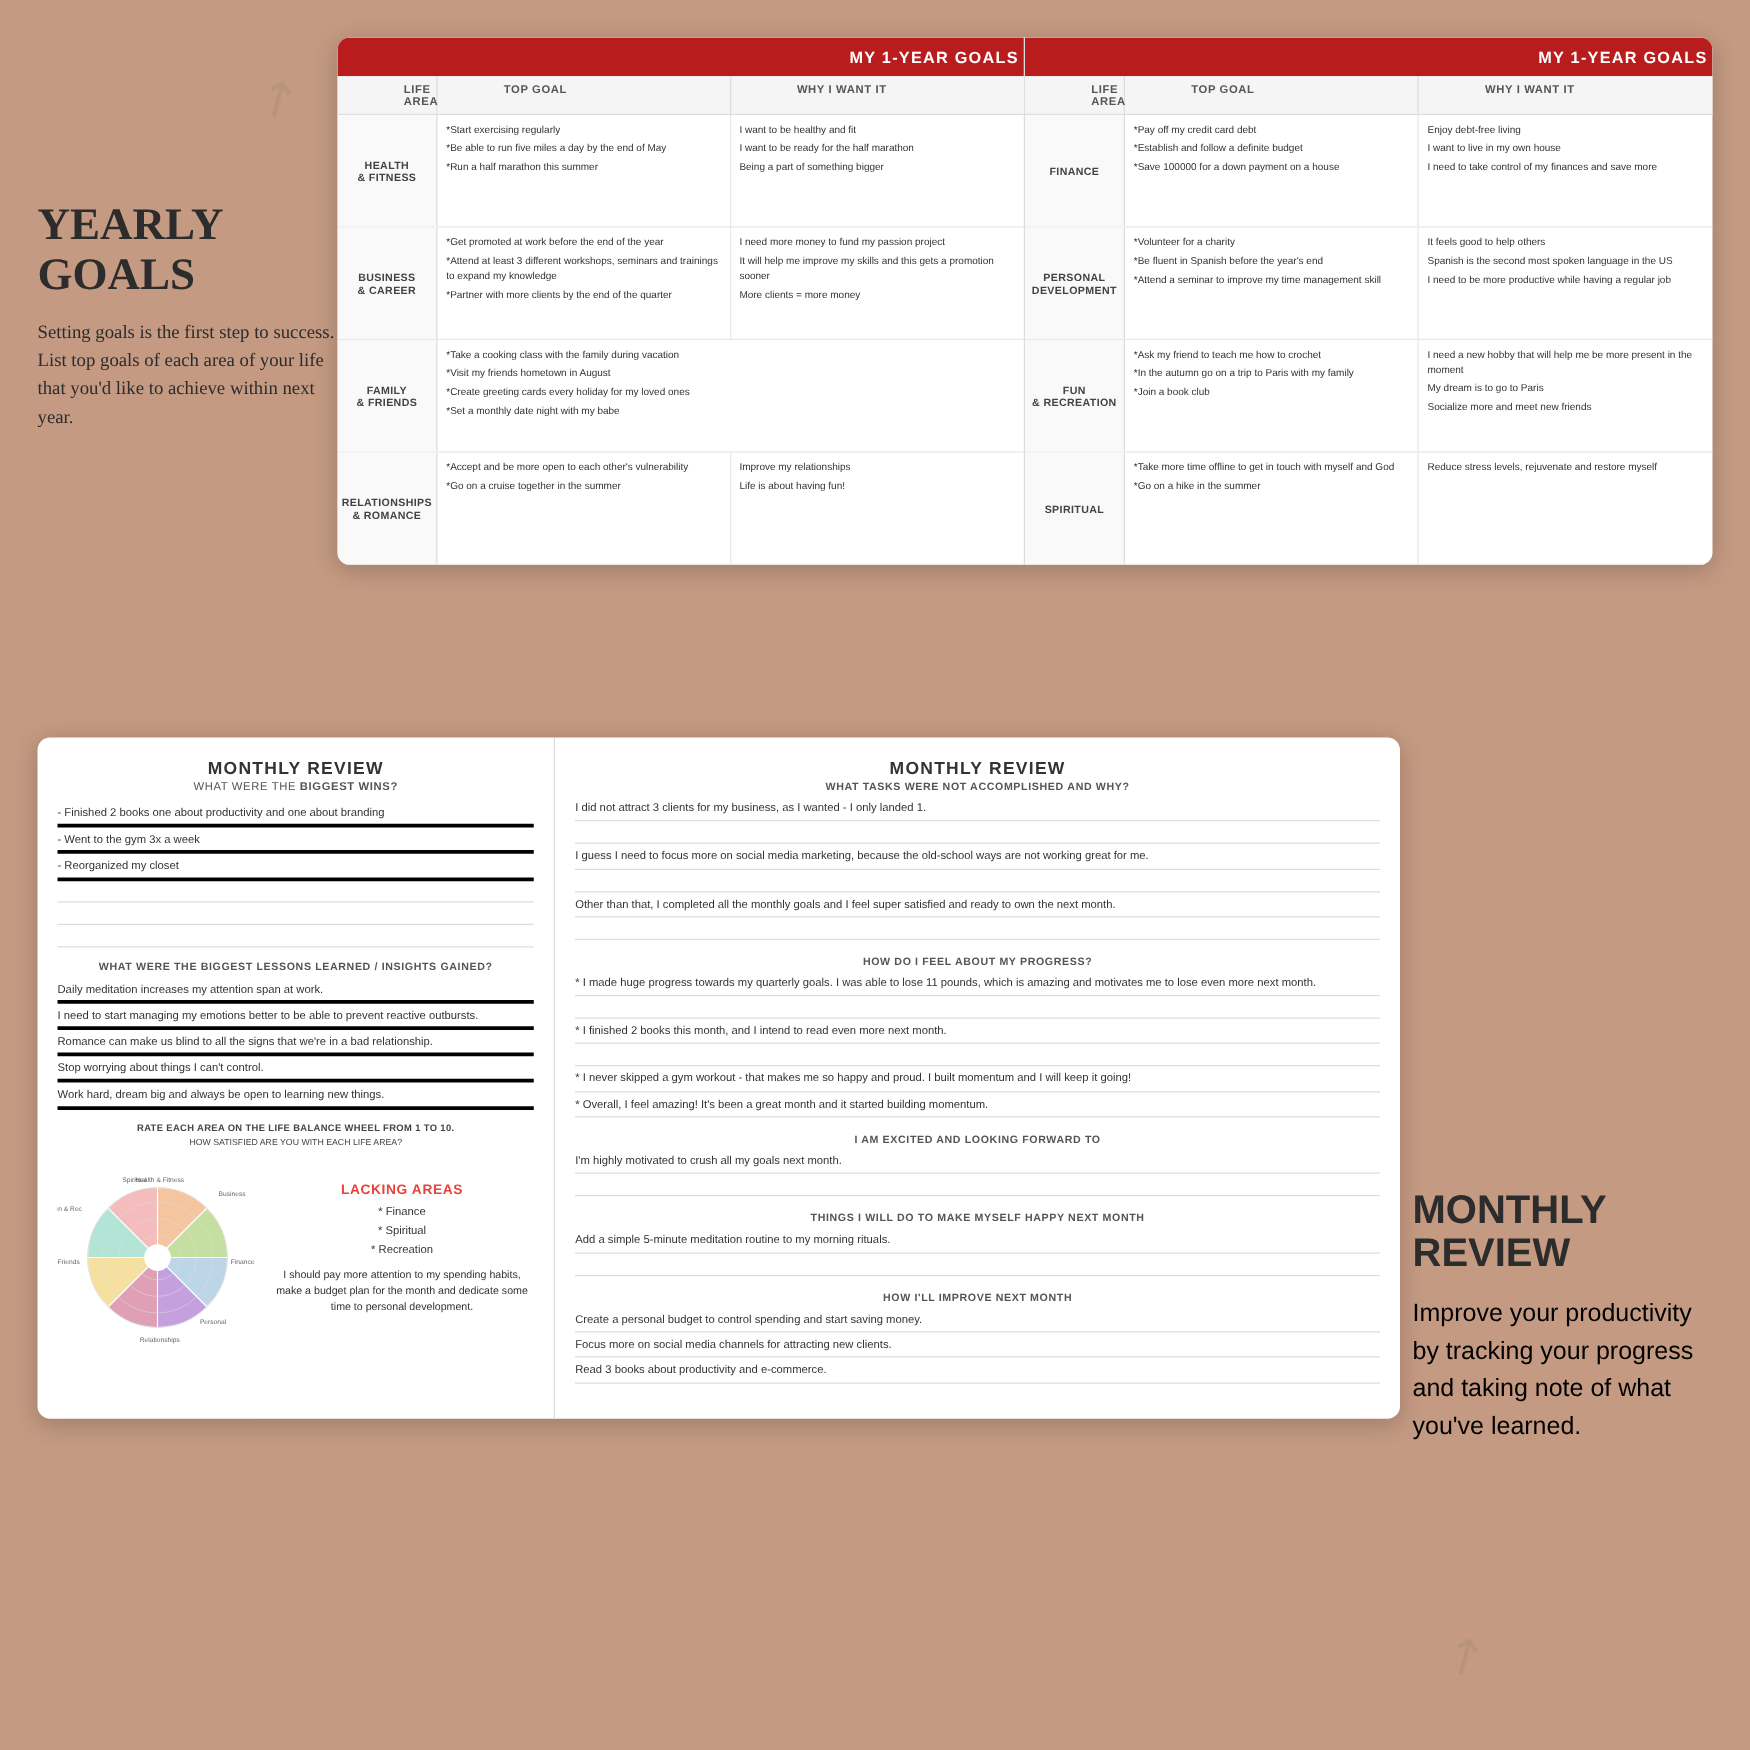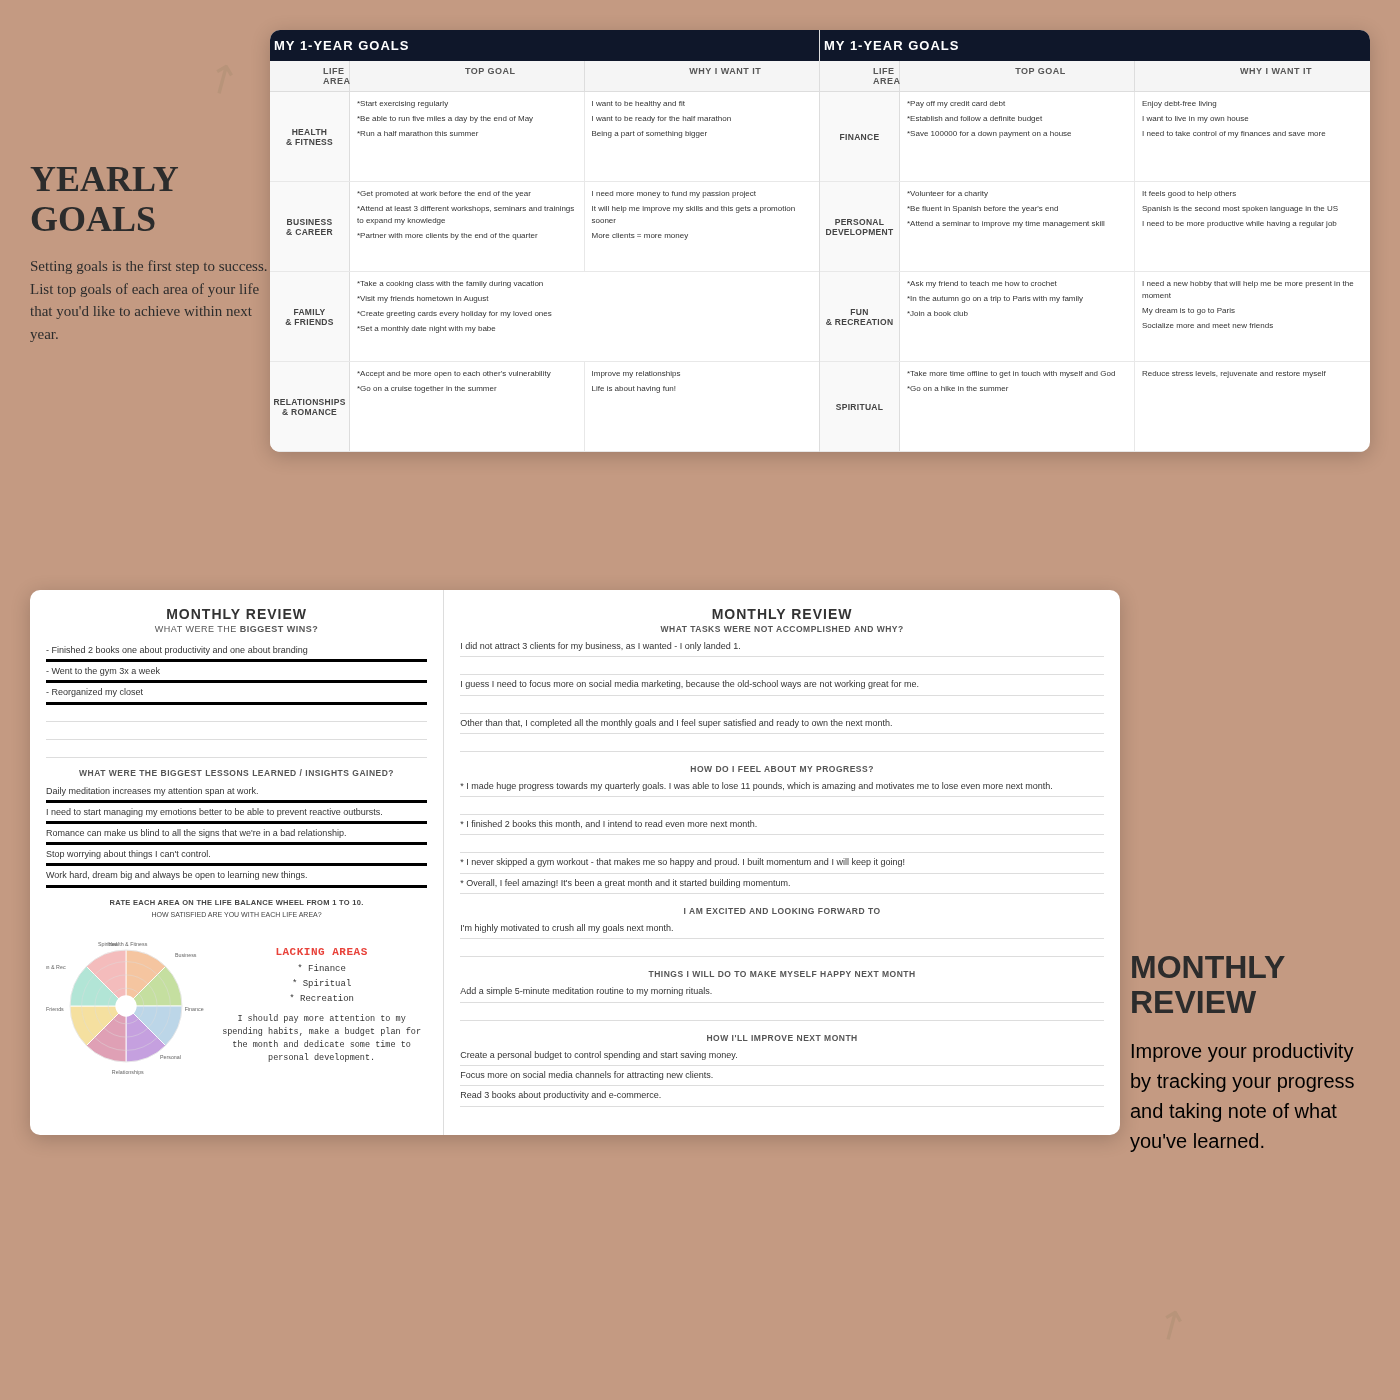--- a/index.html
+++ b/index.html
@@ -45,44 +45,43 @@
       box-shadow: 0 4px 20px rgba(0,0,0,0.2);
       display: flex;
     }
     .goals-half {
       width: 50%;
       border-right: 1px solid #ddd;
     }
     .goals-half:last-child { border-right: none; }
 
     .goals-title-bar {
-      background: #0f172a;
+      background: #b91c1c;
       color: white;
-      text-align: left;
+      text-align: right;
       padding: 8px 4px;
       font-size: 13px;
       font-weight: bold;
       letter-spacing: 1px;
     }
 
     .goals-col-headers {
       display: grid;
       grid-template-columns: 80px 1fr 1fr;
       background: #f5f5f5;
       border-bottom: 1px solid #ddd;
     }
     .goals-col-headers .col-h {
       padding: 5px 6px;
       font-size: 9px;
       font-weight: bold;
       color: #555;
       text-transform: uppercase;
       letter-spacing: 0.5px;
       border-right: 1px solid #ddd;
-      text-align: center;
       margin-left: 47px;
     }
     .goals-col-headers .col-h:last-child { border-right: none; }
 
     .goals-row {
       display: grid;
       grid-template-columns: 80px 1fr 1fr;
       border-bottom: 1px solid #e8e8e8;
       min-height: 90px;
     }
@@ -224,21 +223,20 @@
       align-items: flex-start;
       gap: 10px;
     }
     .wheel-svg-wrap {
       width: 160px;
       flex-shrink: 0;
     }
     .lacking-areas {
       flex: 1;
       padding-top: 20px;
-      font-family: Liberation Mono, monospace;
     }
     .lacking-title {
       font-size: 11px;
       font-weight: bold;
       color: #e8423a;
       margin-bottom: 4px;
       letter-spacing: 0.5px;
     }
     .lacking-item {
       font-size: 9px;

